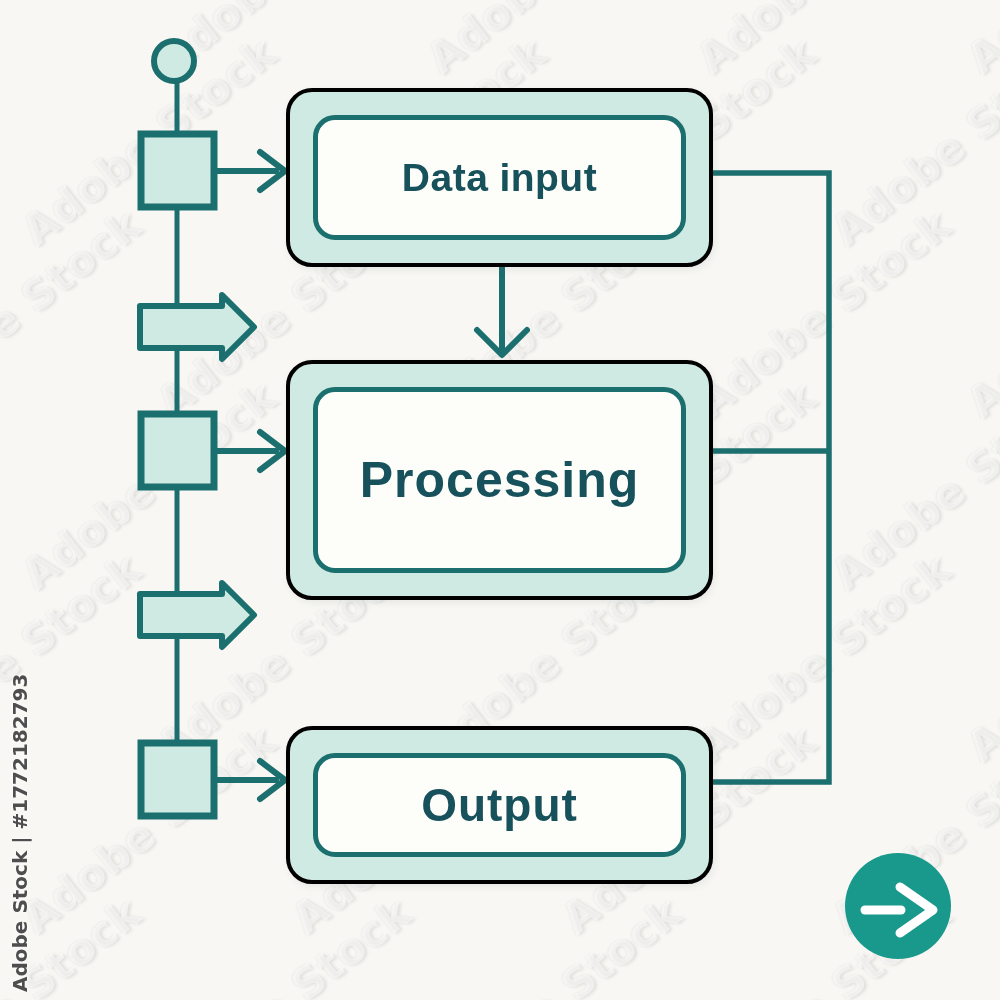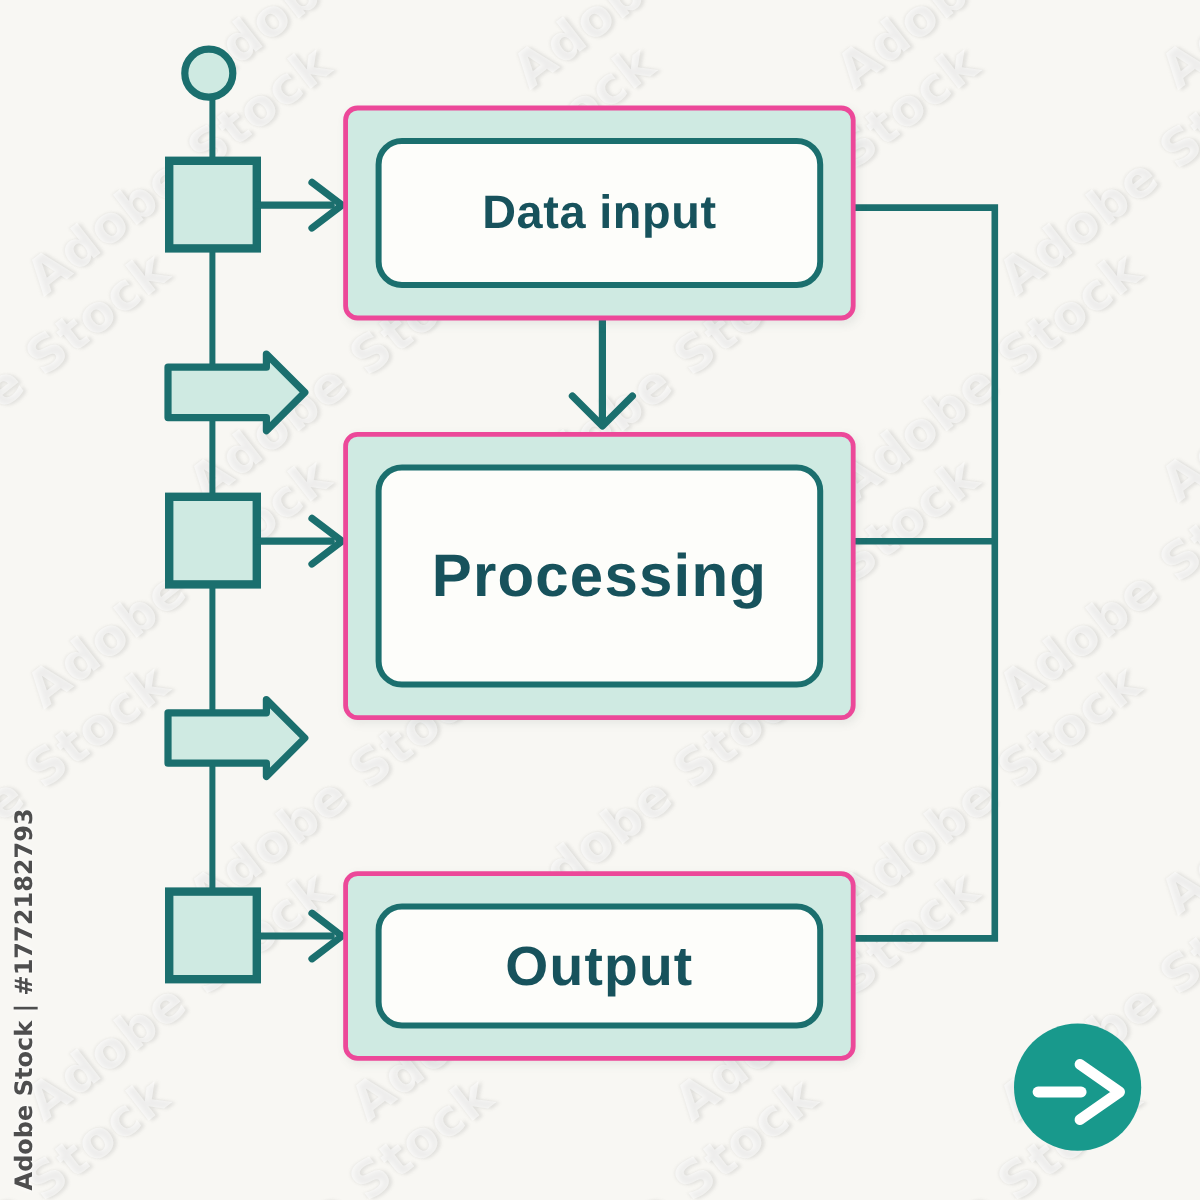--- a/index.html
+++ b/index.html
@@ -19,21 +19,21 @@
     text-shadow:2px 2px 3px rgba(110,110,110,0.16), -1px -1px 2px rgba(160,160,160,0.10);
     transform:rotate(-38deg);
   }
   .diagram-svg { position:absolute; left:0; top:0; }
   svg .shape { fill:#cfeae2; stroke:#1b6f6e; }
   svg .wire  { fill:none;   stroke:#1b6f6e; }
 
   
   .box {
     position:absolute; left:286px; width:427px;
-    background:#cfeae2; border:4px solid #ec4899; border-radius:12px;
+    background:#cfeae2; border:4px solid #000000; border-radius:26px;
     padding:23px;
     box-shadow:2px 3px 7px rgba(90,110,105,0.10);
   }
   .box-inner {
     width:100%; height:100%;
     background:#fdfdfa; border:5px solid #1b6f6e; border-radius:22px;
     display:flex; align-items:center; justify-content:center; column-gap:11px;
     color:#17525c;
   }
   .box-data-input  { top:88px;  height:179px; }

